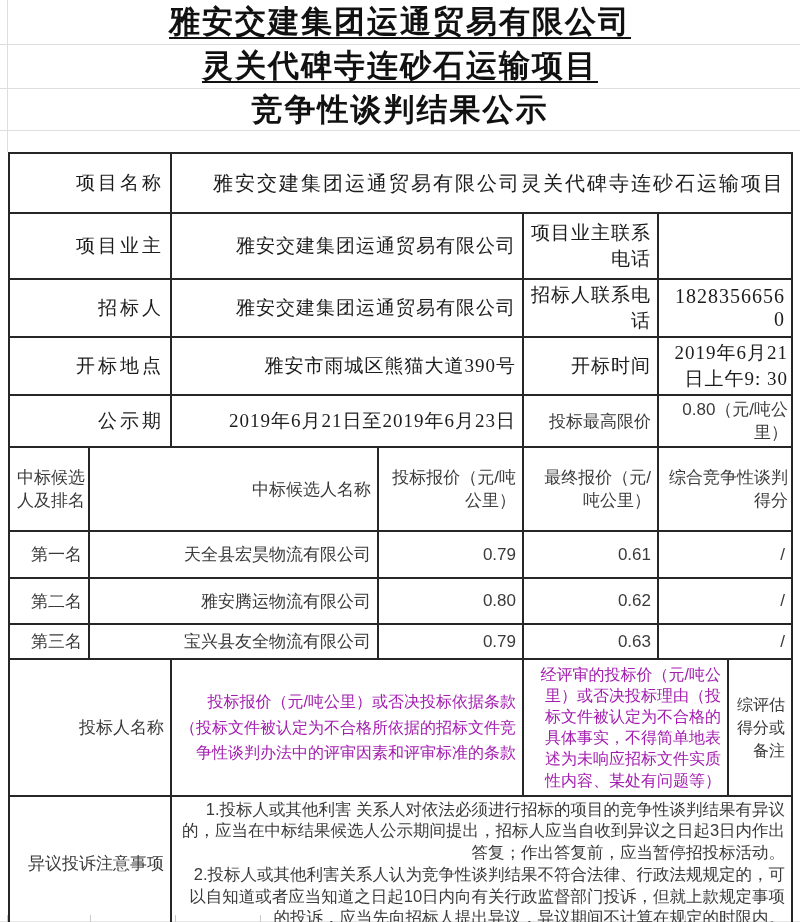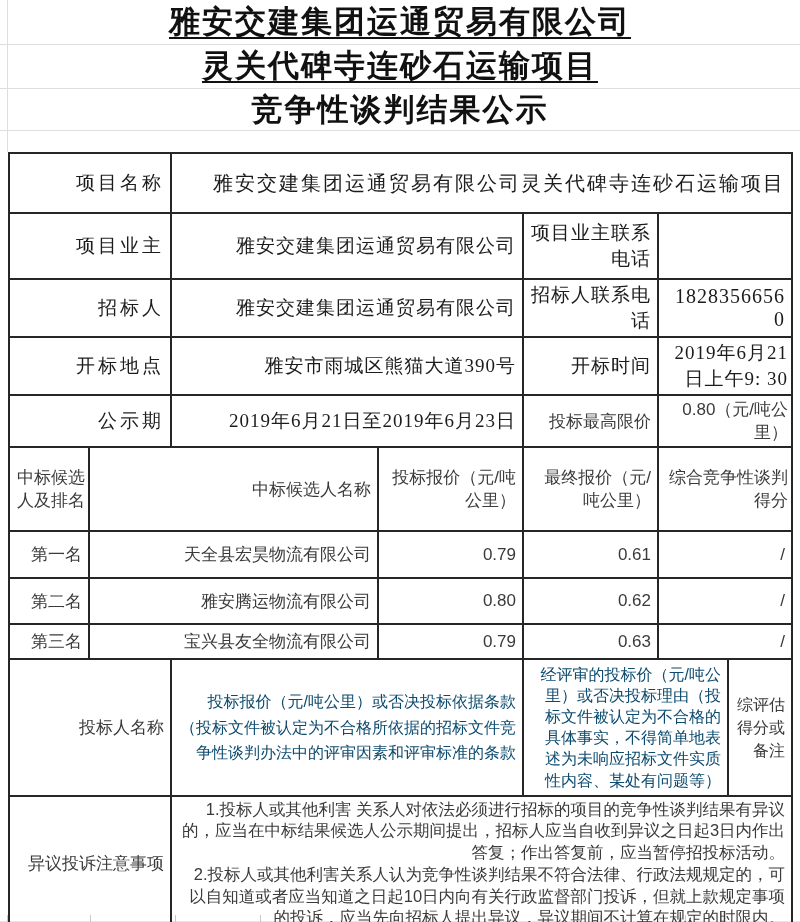--- a/index.html
+++ b/index.html
@@ -29,21 +29,21 @@
     border:2px solid #262626;vertical-align:middle;text-align:right;
     padding:2px 6px;overflow:hidden;word-break:break-all;
   }
   .serif-cell{font-family:"Liberation Serif","DejaVu Serif",serif;font-size:19px;color:#1c1c1c;letter-spacing:1px;}
   .lbl{letter-spacing:3px;}
   .bigval{font-size:20px;letter-spacing:2px;}
   .sans-cell{font-family:"Liberation Sans","DejaVu Sans",sans-serif;font-size:17px;color:#3a3a3a;letter-spacing:0;}
   .sub-lbl{padding:2px 12px;}
   .longtext{
     text-align:left;vertical-align:middle;padding:4px 8px;
-    font-family:"Liberation Sans","DejaVu Sans",sans-serif;font-size:16px;color:#0c4a6e;line-height:1.6;
+    font-family:"Liberation Sans","DejaVu Sans",sans-serif;font-size:16px;color:#a21caf;line-height:1.6;
   }
   .longtext.tight{line-height:1.32;padding:4px 6px;}
   .objection{
     text-align:left;vertical-align:middle;padding:3px 8px;
     font-family:"Liberation Sans","DejaVu Sans",sans-serif;font-size:16.5px;color:#3a3a3a;line-height:1.32;
   }
   .remark{font-size:16px;line-height:1.45;padding:2px 4px 2px 8px;text-align:left;}
   .phone{font-size:20px;letter-spacing:1px;}
 </style>
 </head>

